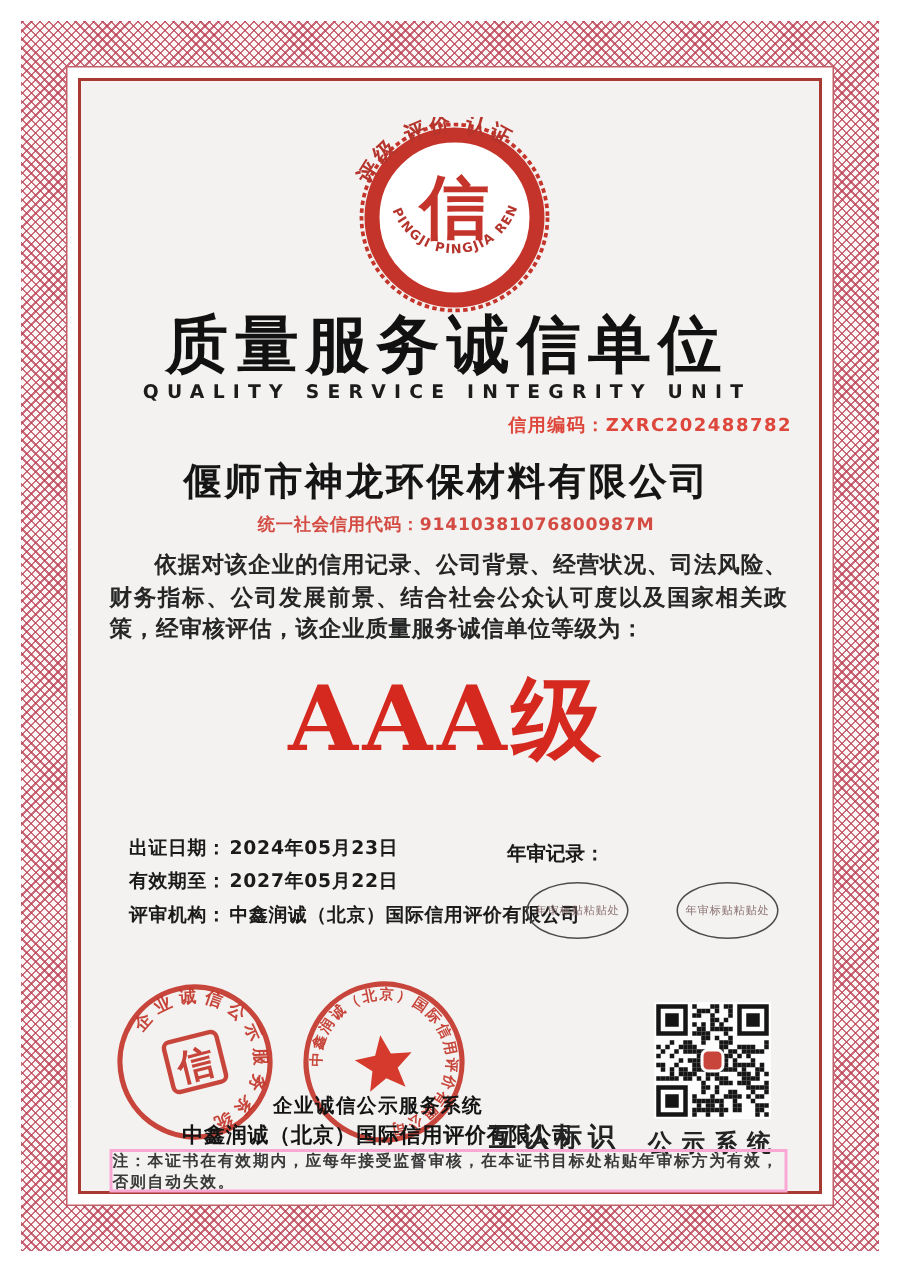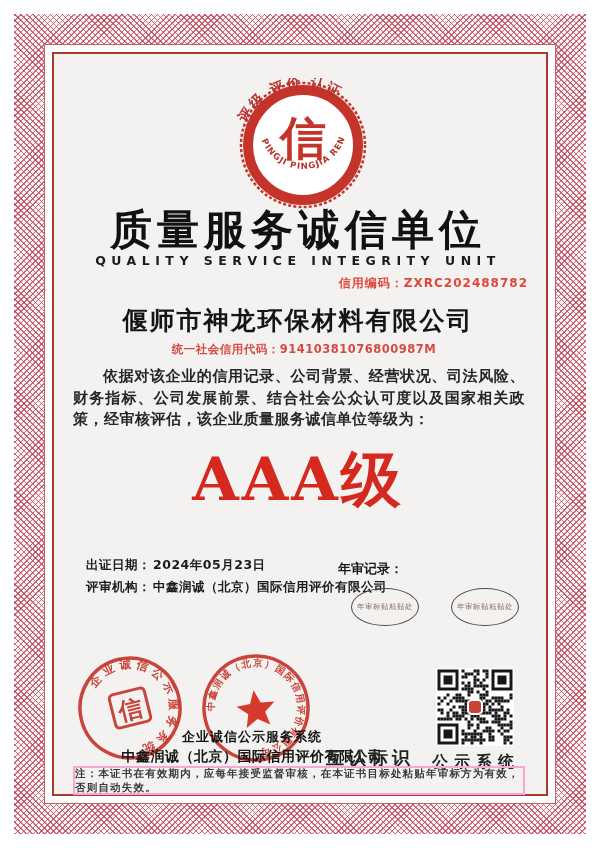--- a/index.html
+++ b/index.html
@@ -124,20 +124,23 @@
     <div class="abs uscc">
       <span>统一社会信用代码：</span><span>91410381076800987M</span>
     </div>
 
     <div class="abs grade">AAA级</div>
     <div class="abs paragraph">依据对该企业的信用记录、公司背景、经营状况、司法风险、财务指标、公司发展前景、结合社会公众认可度以及国家相关政策，经审核评估，该企业质量服务诚信单位等级为：</div>
 
     <div class="abs details">
       <div class="detail-row">
         <span class="lbl">出证日期：</span><span>2024年05月23日</span>
+      </div>
+      <div class="detail-row">
+        <span class="lbl">有效期至：</span><span>2027年05月22日</span>
       </div>
       <div class="detail-row">
         <span class="lbl">评审机构：</span><span>中鑫润诚（北京）国际信用评价有限公司</span>
       </div>
     </div>
 
     <div class="abs annual-label">年审记录：</div>
     <div class="abs sticker-ellipse ellipse-1">
       <span>年审标贴粘贴处</span>
     </div>

